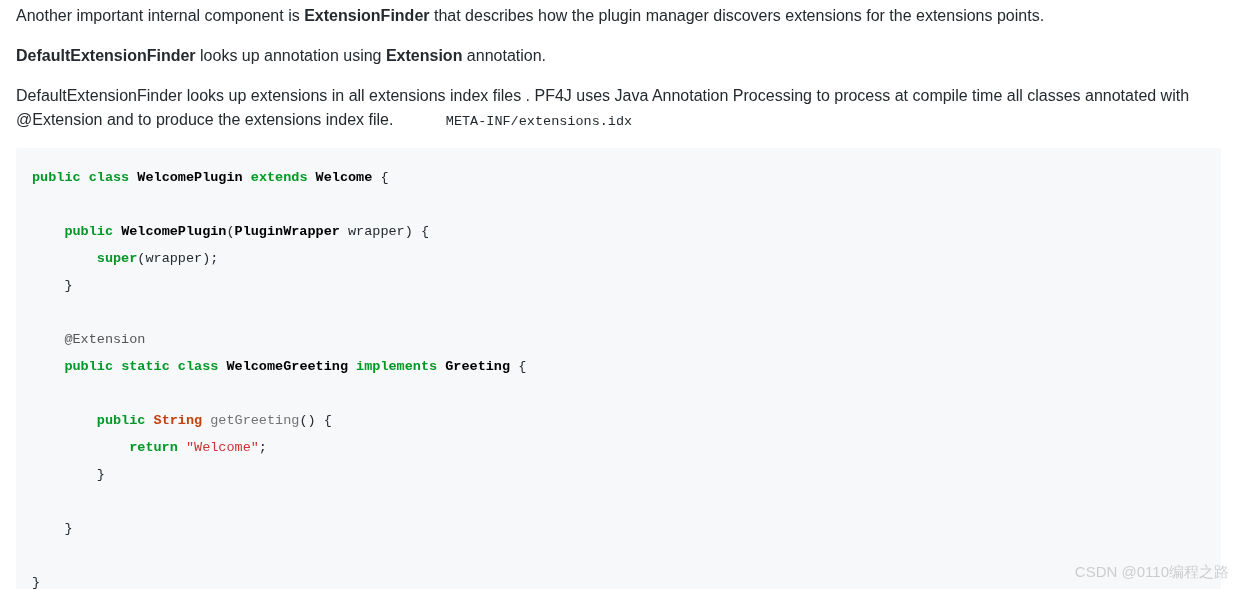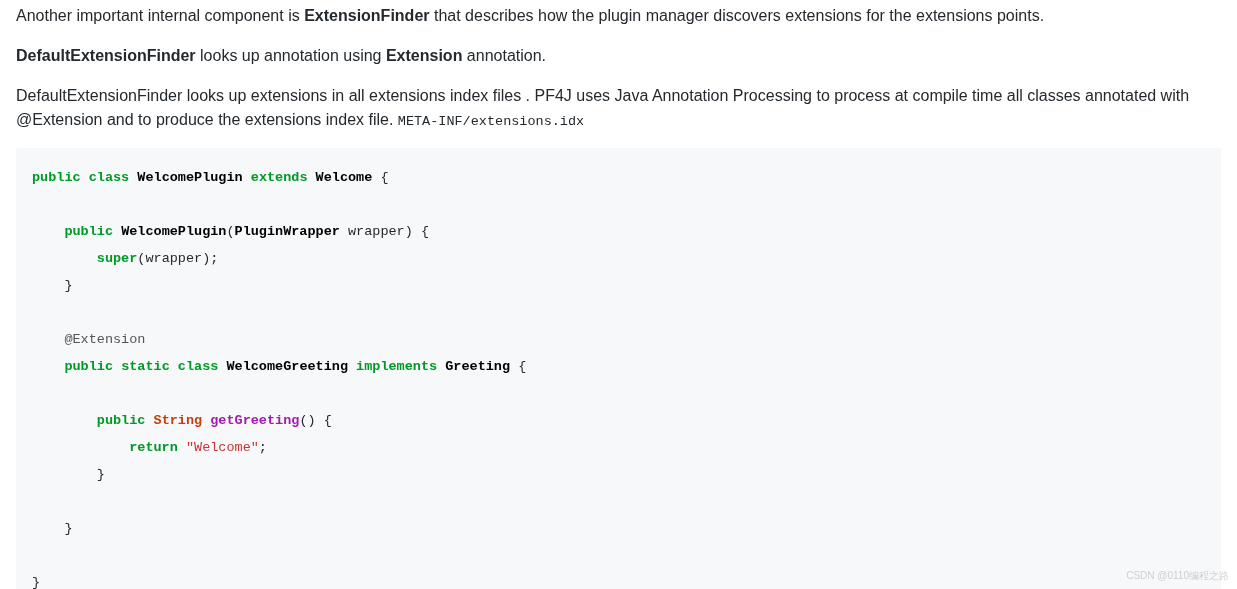--- a/index.html
+++ b/index.html
@@ -15,45 +15,46 @@
     }
     p {
       margin: 0 0 16px 0;
     }
     .para1 { margin-top: 4px; }
     .bold { font-weight: 600; }
     code.inline {
       font-family: "SFMono-Regular", Consolas, "Liberation Mono", Menlo, monospace;
       font-size: 13.5px;
       color: #24292e;
+      margin-left: 48px;
     }
     pre.codeblock {
       background: #f6f8fa;
       border-radius: 3px;
       padding: 16px;
       font-family: "SFMono-Regular", Consolas, "Liberation Mono", Menlo, monospace;
       font-size: 13.5px;
       line-height: 2.0;
       overflow-x: auto;
       margin: 0 0 16px 0;
       color: #24292e;
     }
     .k   { color: #009926; font-weight: 600; }  
     .cls { color: #000000; font-weight: 700; }  
     .typ { color: #c2410c; font-weight: 600; }  
-    .fn  { color: #a21caf; font-weight: 700; }  
+    .fn  { color: #737373; font-weight: 400; }  
     .ann { color: #555555; }                    
     .str { color: #cc3333; }                    
     .p   { color: #24292e; }                    
     .watermark {
       position: fixed;
       right: 8px;
       bottom: 6px;
       color: rgba(0,0,0,0.18);
-      font-size: 10px;
+      font-size: 15px;
       font-family: Arial, sans-serif;
       pointer-events: none;
     }
   </style>
 </head>
 <body>
 
 <p class="para1">
   <span>Another important internal component is </span><span class="bold">ExtensionFinder</span><span> that describes how the plugin manager discovers extensions for the extensions points.</span>
 </p>

